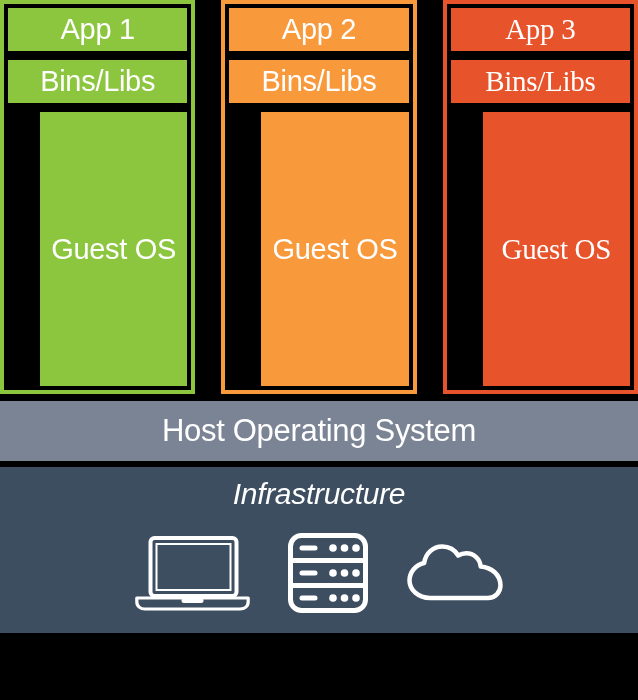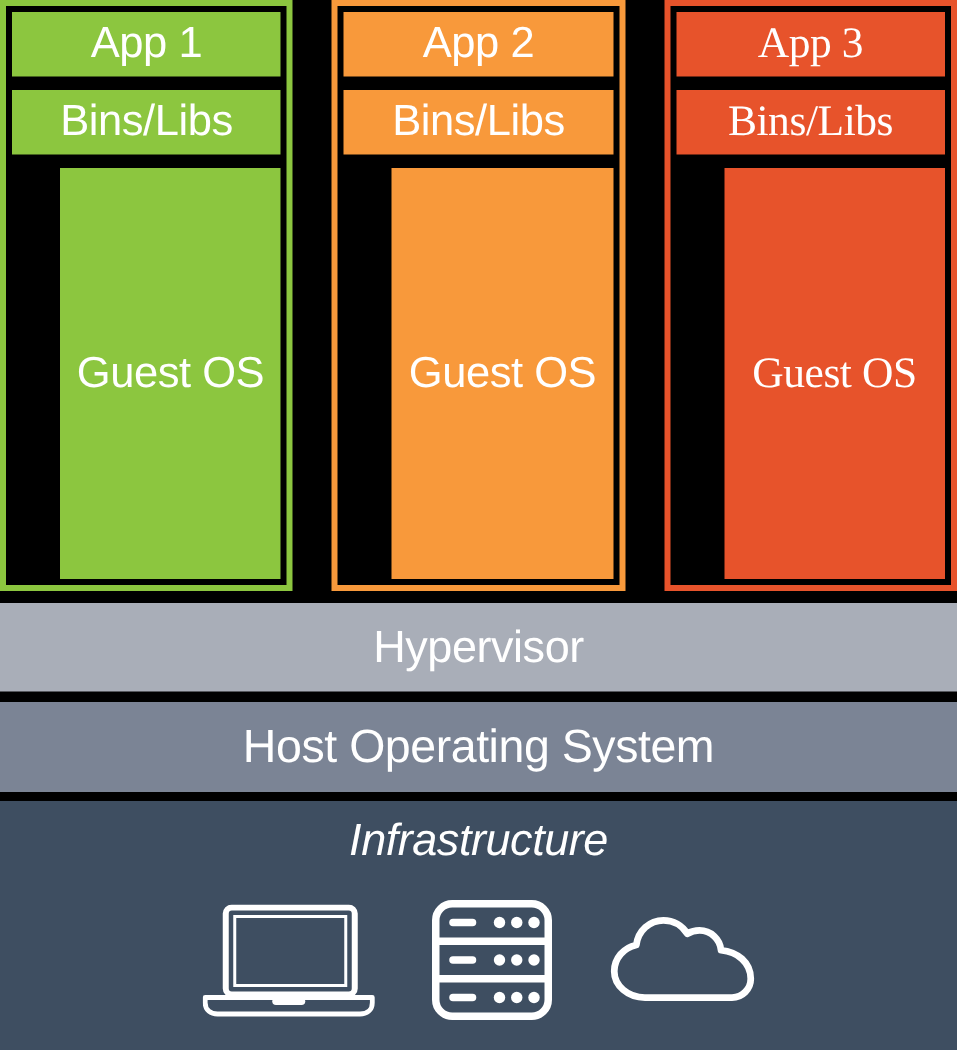--- a/index.html
+++ b/index.html
@@ -65,23 +65,20 @@
       <div class="cell guest" style="background-color: rgb(248, 153, 59);">Guest OS</div>
     </div>
 
     <div class="vm-column" style="border-color: rgb(231, 83, 43); font-family: Liberation Serif, serif;">
       <div class="cell app" style="background-color: rgb(231, 83, 43);">App 3</div>
       <div class="cell bins" style="background-color: rgb(231, 83, 43);">Bins/Libs</div>
       <div class="cell guest" style="background-color: rgb(231, 83, 43);">Guest OS</div>
     </div>
   </div>
 
-  <div class="bar hypervisor" style="background-color: rgb(169, 174, 184);">
-    <span>Hypervisor</span>
-  </div>
 
   <div class="bar hostos" style="background-color: rgb(123, 132, 149);">
     <span>Host Operating System</span>
   </div>
 
   <div class="infra" style="background-color: rgb(62, 78, 97);">
     <div class="infra-title">Infrastructure</div>
 
     <div class="icons-row">
 

